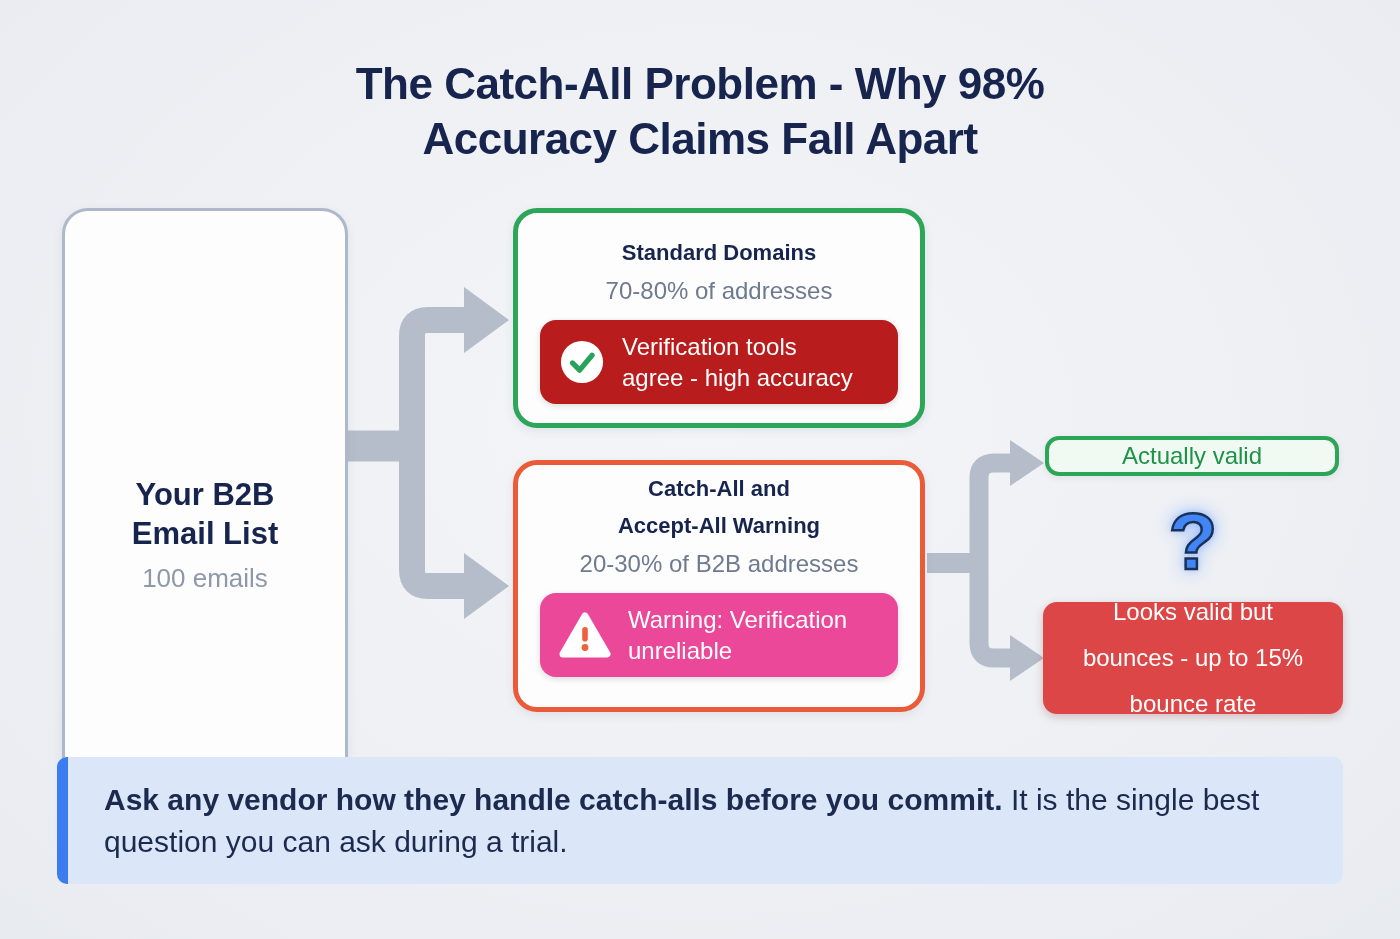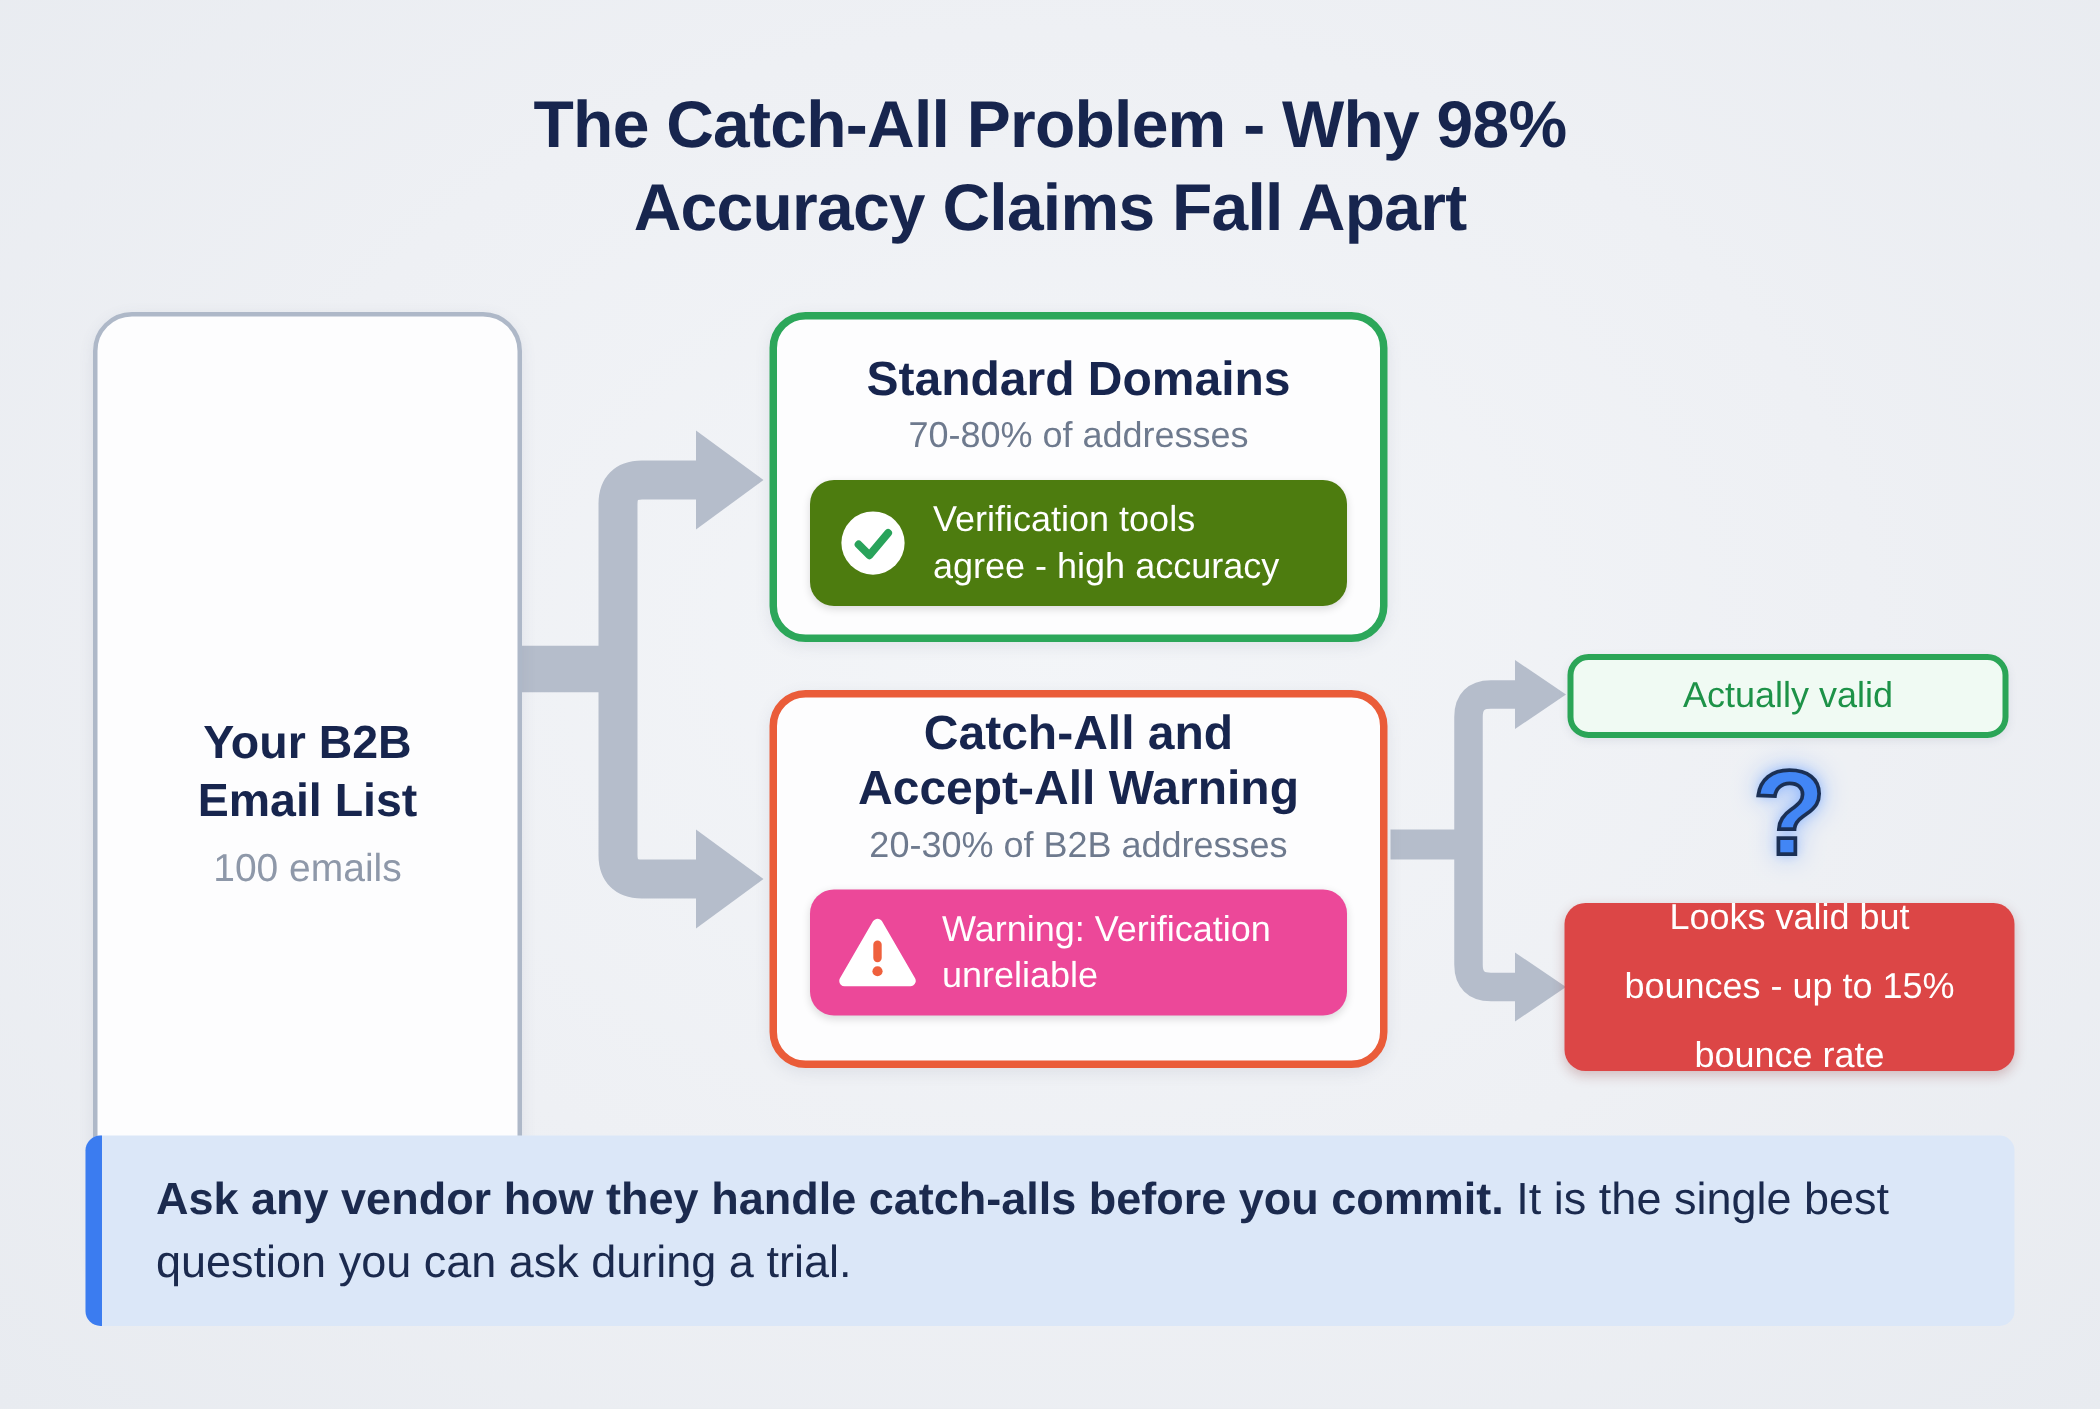--- a/index.html
+++ b/index.html
@@ -38,36 +38,36 @@
   .source-title span{display:block;}
   .source-count{color:#8e98a9;font-size:26px;margin-top:10px;}
   
   .branch-box{
     border-radius:24px;width:412px;
     display:flex;flex-direction:column;align-items:center;
     text-align:center;
   }
   .standard-box{left:513px;top:208px;height:220px;border:5px solid #2ca75a;padding-top:21px;}
   .catchall-box{left:513px;top:460px;height:252px;border:5px solid #ea5c39;padding-top:5px;}
-  .branch-title{color:#17254e;font-size:32px;font-weight:bold;line-height:37px;}
+  .branch-title{color:#17254e;font-size:22px;font-weight:bold;line-height:37px;}
   .branch-title span{display:block;}
   .branch-sub{color:#6e7a8e;font-size:24px;line-height:31px;margin-top:4px;}
   .badge{
     margin-top:14px;width:358px;height:84px;border-radius:16px;
     display:flex;align-items:center;box-sizing:border-box;padding-left:19px;
     box-shadow:0 2px 6px rgba(0,0,0,0.14);
   }
-  .badge-green{background:#4d7c0f;}
+  .badge-green{background:#b91c1c;}
   .badge-orange{background:#ec4899;}
   .badge-icon{flex:0 0 auto;display:flex;align-items:center;}
   .badge-text{color:#ffffff;font-size:24px;line-height:31px;text-align:left;margin-left:17px;}
   .badge-text span{display:block;}
   
   .valid-box{
-    position:absolute;left:1045px;top:436px;width:294px;height:56px;
+    position:absolute;left:1045px;top:436px;width:294px;height:40px;
     background:#f0faf3;border:4px solid #2ba557;border-radius:14px;
     box-sizing:border-box;display:flex;align-items:center;justify-content:center;
     color:#1d9248;font-size:24px;
     box-shadow:0 2px 6px rgba(80,92,115,0.10);
   }
   .question-mark{
     position:absolute;left:1143px;top:494px;width:100px;height:100px;
     text-align:center;font-size:80px;line-height:96px;font-weight:bold;
     color:#4286f5;
     -webkit-text-stroke:2.5px #1b3055;

